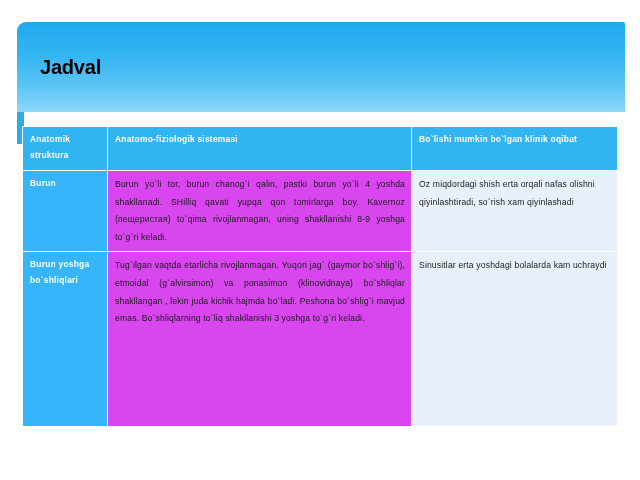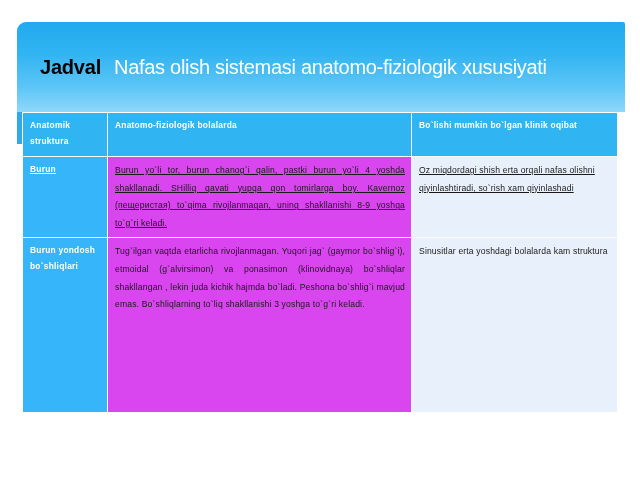--- a/index.html
+++ b/index.html
@@ -68,21 +68,21 @@
     top: 112px;
     width: 7px;
     height: 32px;
     background: #2fa9ec;
   }
 
   
   #table-wrap {
     position: absolute;
     left: 22px;
-    top: 112px;
+    top: 126px;
     width: 595px;
   }
 
   table.jadval {
     border-collapse: collapse;
     table-layout: fixed;
     width: 595px;
   }
 
   table.jadval col.c1 { width: 85px; }
@@ -133,59 +133,58 @@
 
   table.jadval td.col-clinic {
     background: #e8f0fb;
     color: #1a1a1a;
     font-size: 8.6px;
     font-weight: normal;
     line-height: 2.05;
     letter-spacing: 0.15px;
   }
 
-  tr.row-nose td { height: 80px; text-decoration: underline; }
+  tr.row-nose td { height: 80px; }
   tr.row-sinus td { height: 175px; }
 </style>
 </head>
 <body>
 
 <div id="slide">
 
   <div id="title-banner">
     <div id="title-line">
       <span class="title-kicker">Jadval</span>
-      <span class="title-main">Nafas olish sistemasi anatomo-fiziologik xususiyati</span>
     </div>
   </div>
 
   <div id="left-accent"></div>
 
   <div id="table-wrap">
     <table class="jadval">
       <colgroup>
         <col class="c1">
         <col class="c2">
         <col class="c3">
       </colgroup>
       <thead>
         <tr>
           <th>Anatomik struktura</th>
-          <th>Anatomo-fiziologik bolalarda</th>
+          <th>Anatomo-fiziologik sistemasi</th>
           <th>Bo`lishi mumkin bo`lgan klinik oqibat</th>
         </tr>
       </thead>
       <tbody>
         <tr class="row-nose">
           <td class="col-struct">Burun</td>
           <td class="col-body">Burun yo`li tor, burun chanog`i qalin, pastki burun yo`li 4 yoshda shakllanadi. SHilliq qavati yupqa qon tomirlarga boy. Kavernoz (пещеристая) to`qima rivojlanmagan, uning shakllanishi  8-9 yoshga to`g`ri keladi.</td>
           <td class="col-clinic">Oz miqdordagi shish erta orqali nafas olishni qiyinlashtiradi, so`rish xam qiyinlashadi</td>
         </tr>
         <tr class="row-sinus">
-          <td class="col-struct">Burun yondosh bo`shliqlari</td>
+          <td class="col-struct">Burun yoshga bo`shliqlari</td>
           <td class="col-body">Tug`ilgan vaqtda etarlicha rivojlanmagan. Yuqori jag` (gaymor bo`shlig`i), etmoidal (g`alvirsimon) va ponasimon (klinovidnaya) bo`shliqlar shakllangan , lekin juda kichik hajmda bo`ladi. Peshona bo`shlig`i mavjud emas. Bo`shliqlarning to`liq shakllanishi 3 yoshga to`g`ri keladi.</td>
-          <td class="col-clinic">Sinusitlar erta yoshdagi bolalarda kam struktura</td>
+          <td class="col-clinic">Sinusitlar erta yoshdagi bolalarda kam uchraydi</td>
         </tr>
       </tbody>
     </table>
   </div>
 
 </div>
 
 </body></html>

